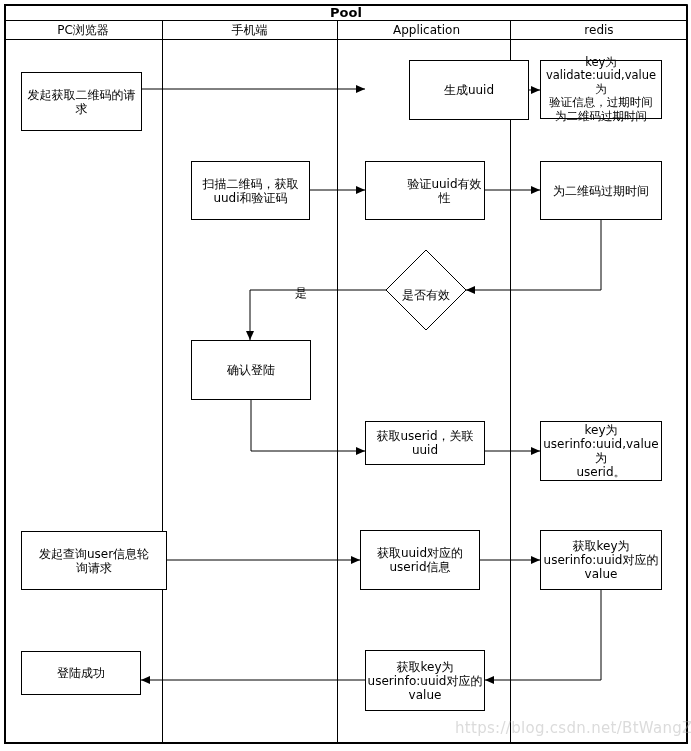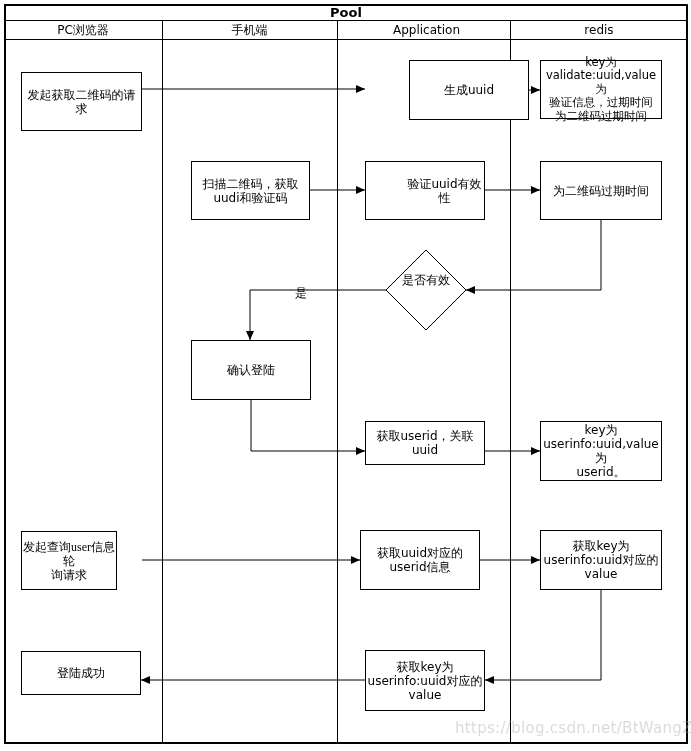--- a/index.html
+++ b/index.html
@@ -88,34 +88,34 @@
 验证信息，过期时间
 为二维码过期时间</div>
 
   <div class="node" style="left:191px;top:161px;width:119px;height:59px;">扫描二维码，获取
 uudi和验证码</div>
 
   <div class="node" style="left:365px;top:161px;width:120px;height:59px;padding-left:40px;">验证uuid有效性</div>
 
   <div class="node" style="left:540px;top:161px;width:122px;height:59px;">为二维码过期时间</div>
 
-  <div class="node ghost" style="left:386px;top:240px;width:80px;height:80px;">是否有效</div>
+  <div class="node ghost" style="left:386px;top:255px;width:80px;height:80px;">是否有效</div>
 
   <div class="edge-label" style="left:295px;top:287px;">是</div>
 
   <div class="node" style="left:191px;top:340px;width:120px;height:60px;">确认登陆</div>
 
   <div class="node" style="left:365px;top:421px;width:120px;height:44px;">获取userid，关联
 uuid</div>
 
   <div class="node" style="left:540px;top:421px;width:122px;height:60px;">key为
 userinfo:uuid,value为
 userid。</div>
 
-  <div class="node" style="left:21px;top:531px;width:96px;height:59px;font-family:Liberation Serif, serif;">发起查询user信息轮
+  <div class="node" style="left:21px;top:531px;width:146px;height:59px;">发起查询user信息轮
 询请求</div>
 
   <div class="node" style="left:360px;top:530px;width:120px;height:60px;">获取uuid对应的
 userid信息</div>
 
   <div class="node" style="left:540px;top:530px;width:122px;height:60px;">获取key为
 userinfo:uuid对应的
 value</div>
 
   <div class="node" style="left:21px;top:651px;width:120px;height:44px;">登陆成功</div>

